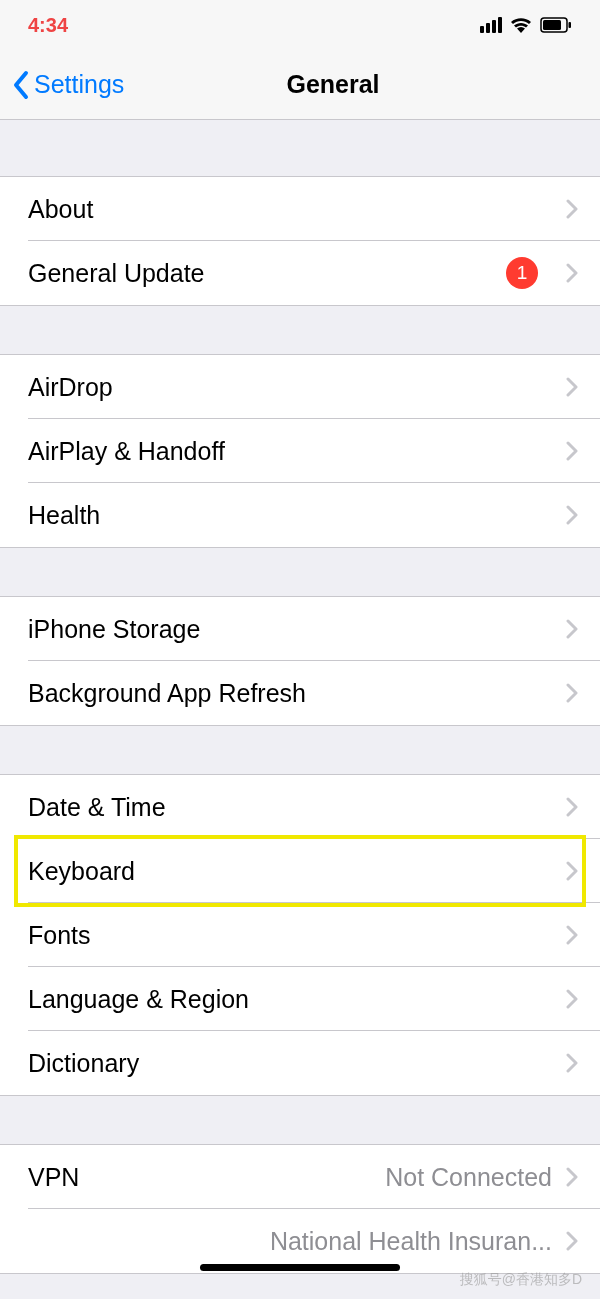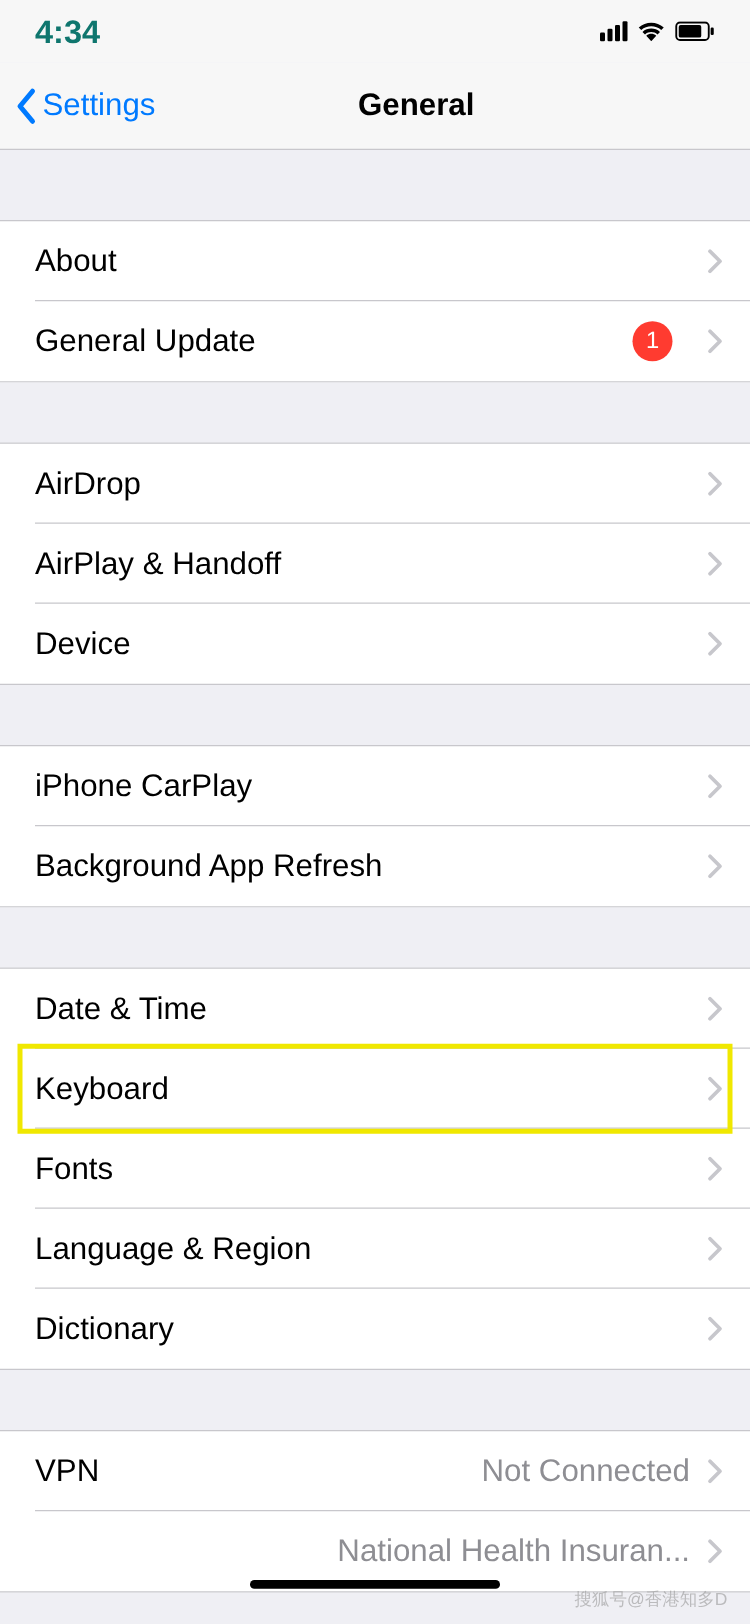--- a/index.html
+++ b/index.html
@@ -13,23 +13,23 @@
     }
     .status-bar {
       height: 50px;
       background: #f7f7f7;
       display: flex;
       align-items: center;
       justify-content: space-between;
       padding: 0 28px;
     }
     .time {
-      font-size: 26px;
+      font-size: 20px;
       font-weight: 600;
-      color: #0f766e;
+      color: #ef4444;
     }
     .status-icons {
       display: flex;
       align-items: center;
       gap: 8px;
     }
     .signal-bars {
       display: flex;
       align-items: flex-end;
       gap: 2px;
@@ -217,31 +217,31 @@
         </svg>
       </div>
       <div class="settings-row">
         <span class="row-label">AirPlay &amp; Handoff</span>
         <span class="row-spacer"></span>
         <svg class="chevron" viewBox="0 0 12 20">
           <polyline points="2,2 10,10 2,18" fill="none" stroke="#c7c7cc" stroke-width="3" stroke-linecap="round" stroke-linejoin="round"></polyline>
         </svg>
       </div>
       <div class="settings-row">
-        <span class="row-label">Device</span>
+        <span class="row-label">Health</span>
         <span class="row-spacer"></span>
         <svg class="chevron" viewBox="0 0 12 20">
           <polyline points="2,2 10,10 2,18" fill="none" stroke="#c7c7cc" stroke-width="3" stroke-linecap="round" stroke-linejoin="round"></polyline>
         </svg>
       </div>
     </div>
     <div class="group-spacer"></div>
     <div class="settings-group">
       <div class="settings-row">
-        <span class="row-label">iPhone CarPlay</span>
+        <span class="row-label">iPhone Storage</span>
         <span class="row-spacer"></span>
         <svg class="chevron" viewBox="0 0 12 20">
           <polyline points="2,2 10,10 2,18" fill="none" stroke="#c7c7cc" stroke-width="3" stroke-linecap="round" stroke-linejoin="round"></polyline>
         </svg>
       </div>
       <div class="settings-row">
         <span class="row-label">Background App Refresh</span>
         <span class="row-spacer"></span>
         <svg class="chevron" viewBox="0 0 12 20">
           <polyline points="2,2 10,10 2,18" fill="none" stroke="#c7c7cc" stroke-width="3" stroke-linecap="round" stroke-linejoin="round"></polyline>

